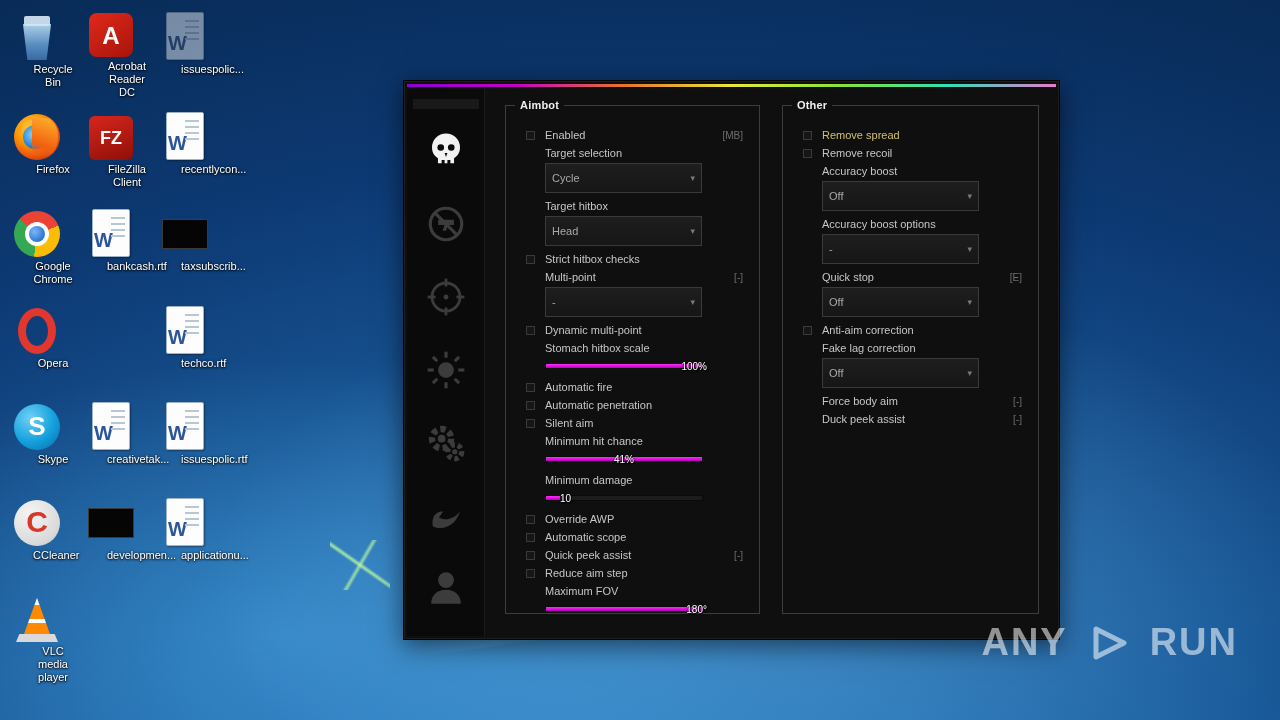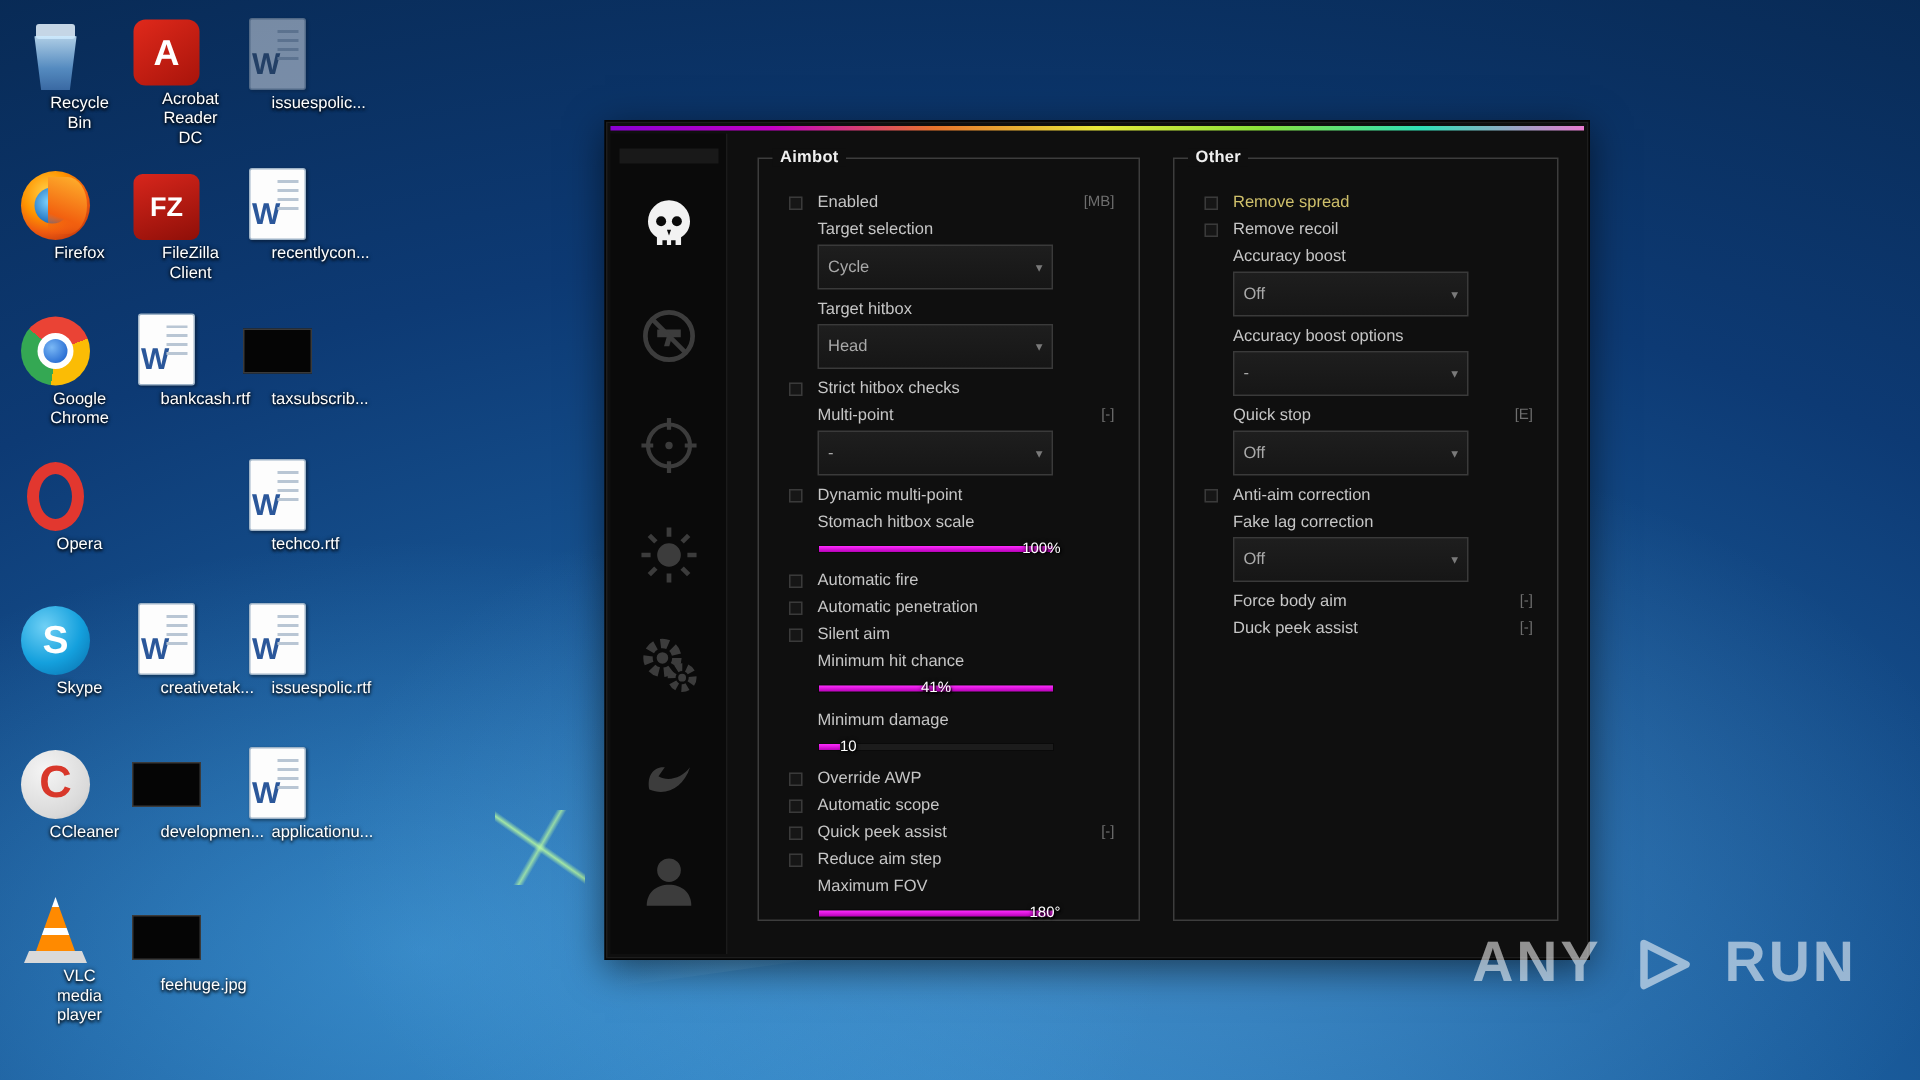--- a/index.html
+++ b/index.html
@@ -276,26 +276,20 @@
       </div>
     <div class="dlabel">applicationu...</div>
   </div>
 
   <div class="dicon" style="left:0;top:590px">
     <div class="dart">
         <div class="art-vlc"></div>
       </div>
     <div class="dlabel">VLC media player</div>
   </div>
-  <div class="dicon" style="left:74px;top:596px">
-    <div class="dart">
-        <div class="art-black"></div>
-      </div>
-    <div class="dlabel">feehuge.jpg</div>
-  </div>
 
   <div id="cheat">
     <div id="rainbow"></div>
 
     <div id="sidebar">
       <div class="sbtop"></div>
       <div class="tab active">
         <svg viewBox="0 0 24 24">
             <path fill="currentColor" d="M12 2a8 8 0 0 0-8 8c0 2.9 1.4 4.9 3.4 6.1V19h2.1v-1.8h1.7V19h1.6v-1.8h1.7V19h2.1v-2.9C18.6 14.9 20 12.9 20 10a8 8 0 0 0-8-8z"></path>
             <circle cx="9" cy="10" r="1.9" fill="#0a0a0a"></circle>

